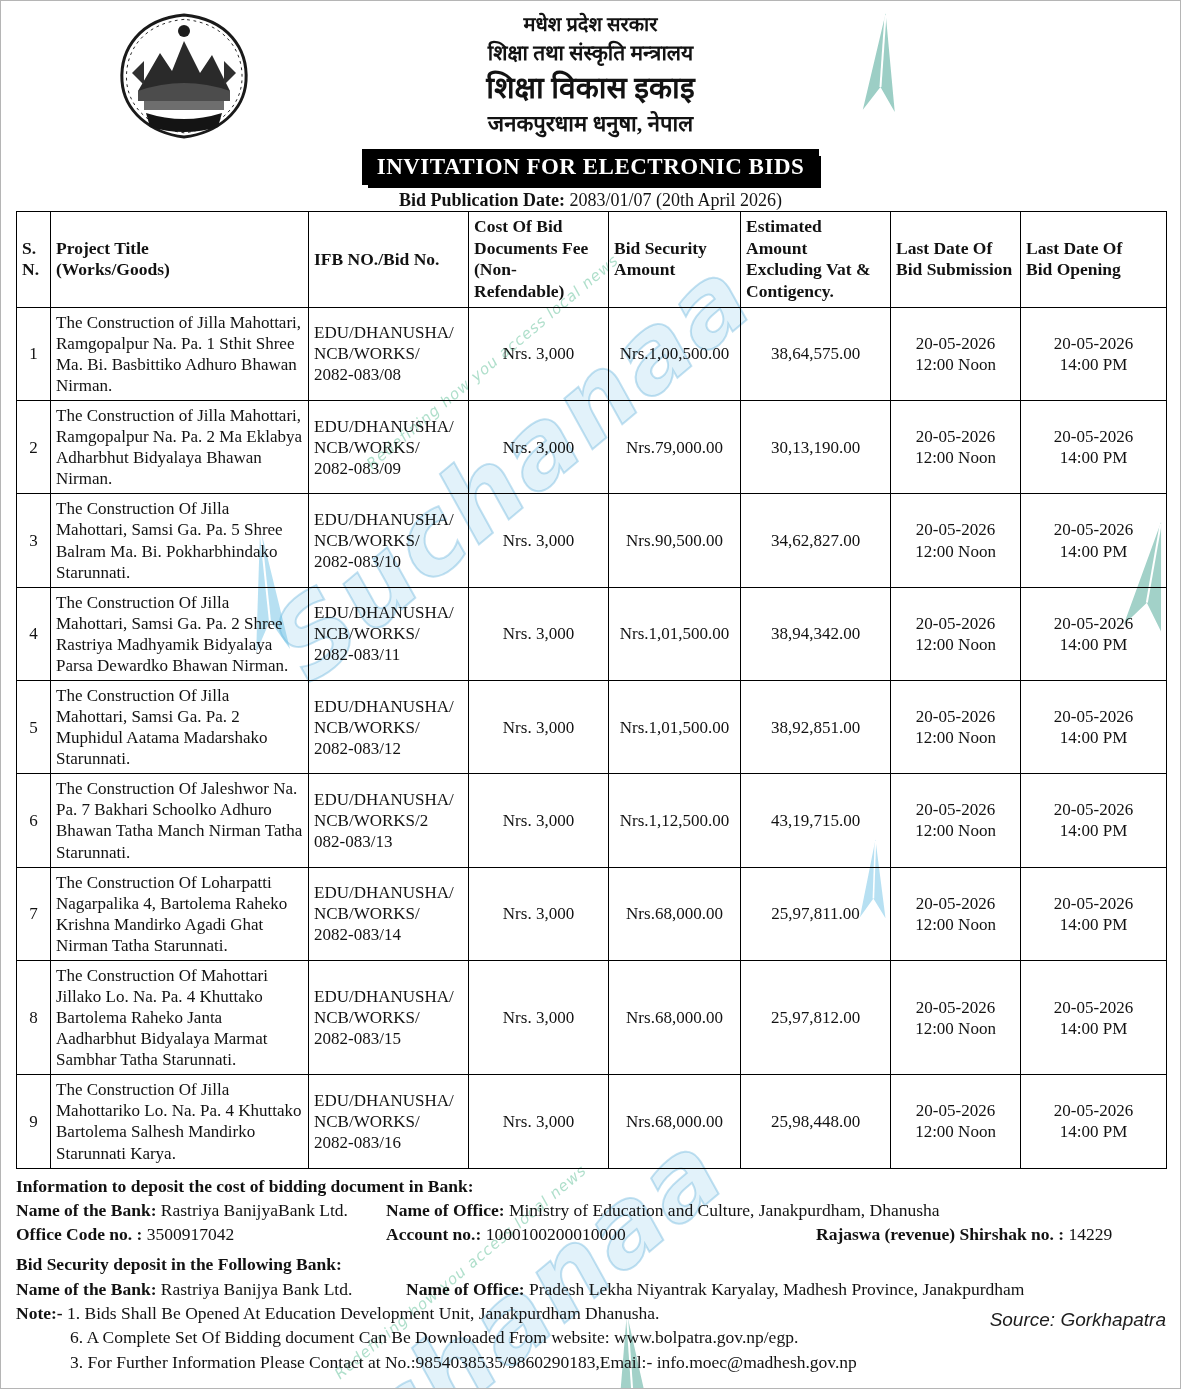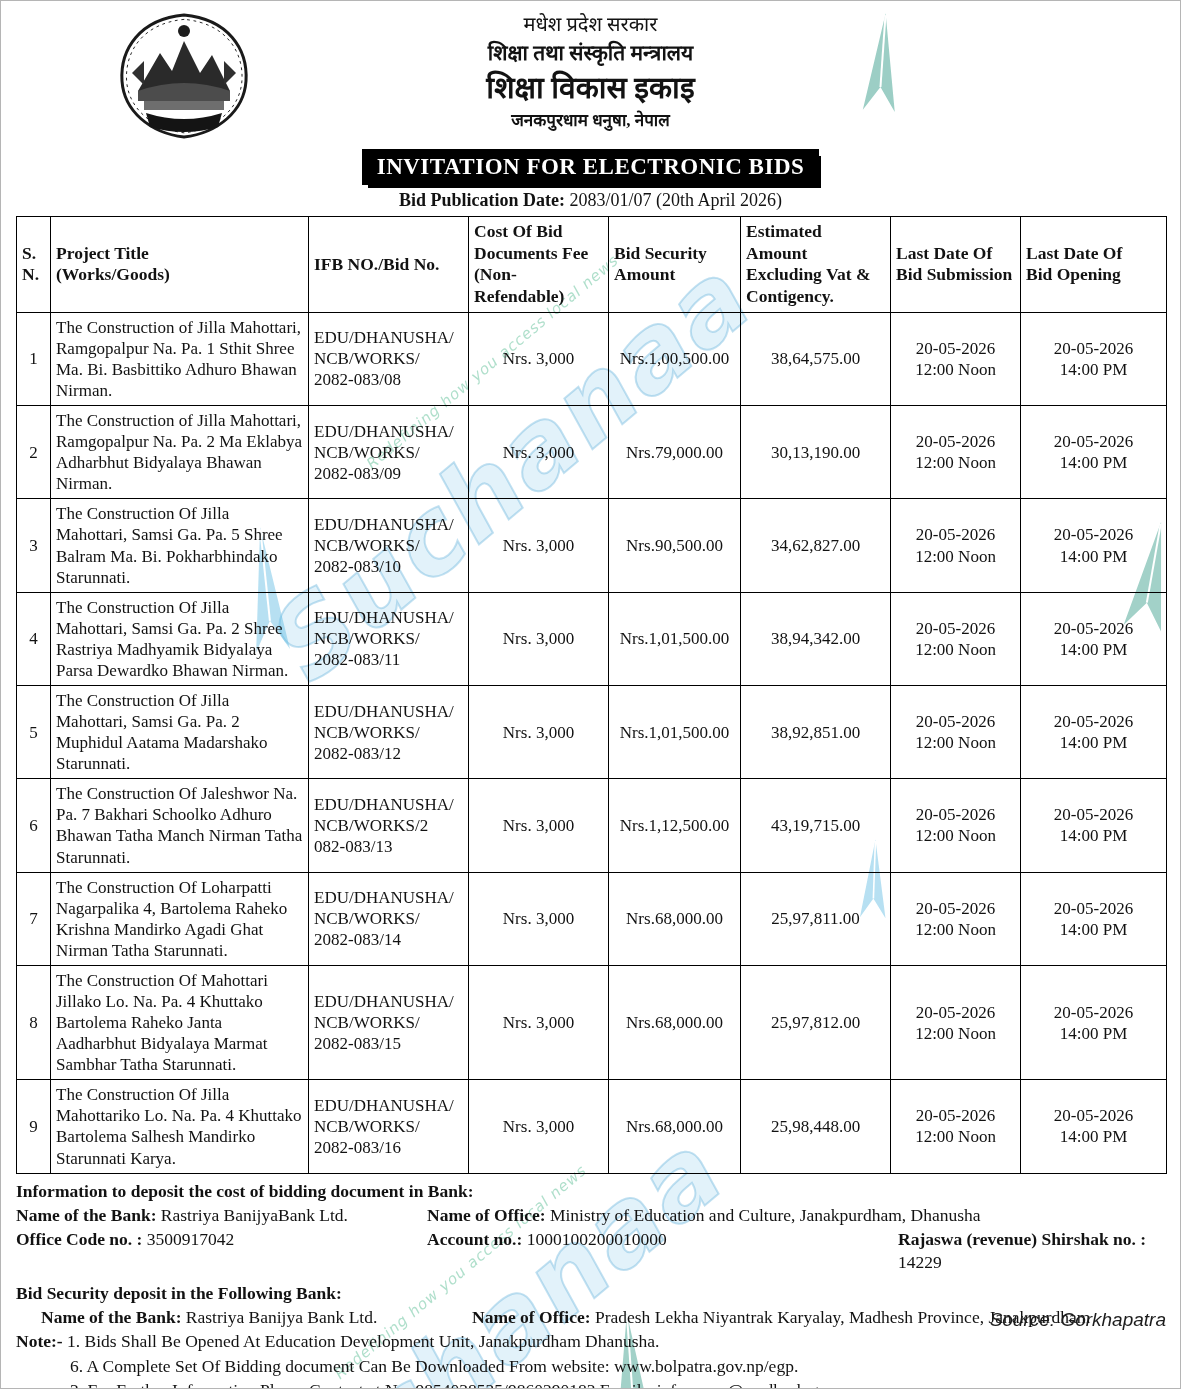--- a/index.html
+++ b/index.html
@@ -41,33 +41,33 @@
   .dart2 { left:246px; top:526px; transform:rotate(-6deg); }
   .dart3 { left:1128px; top:520px; transform:rotate(10deg); }
   .dart4 { left:854px; top:828px; transform:rotate(2deg) scale(0.8); }
   .dart5 { left:610px; top:1312px; transform:rotate(-4deg); }
 
   .content { position:relative; z-index:1; }
 
   
   .masthead { position:relative; text-align:center; padding-top:2px; min-height:134px; }
   .emblem { position:absolute; left:92px; top:2px; width:152px; height:130px; }
-  .m1 { font-size:20px; font-weight:normal; line-height:1.35; }
+  .m1 { font-size:20px; font-weight:bold; line-height:1.35; }
   .m2 { font-size:21px; font-weight:bold; line-height:1.45; }
   .m3 { font-size:30px; font-weight:bold; line-height:1.35; }
-  .m4 { font-size:17px; font-weight:bold; line-height:1.4; }
+  .m4 { font-size:22px; font-weight:bold; line-height:1.4; }
 
   .title-bar {
     width:fit-content; margin:6px auto 5px;
     background:#000; color:#fff;
     font-size:23px; font-weight:bold; letter-spacing:0.5px;
     padding:5px 15px;
     box-shadow:4px 5px 0 -2px #000;
   }
-  .pub-date { text-align:center; font-size:18px; margin-bottom:5px; }
+  .pub-date { text-align:center; font-size:18px; }
   .b { font-weight:bold; }
 
   
   table.bids { width:100%; border-collapse:collapse; table-layout:fixed; }
   table.bids th, table.bids td {
     border:1.5px solid #000;
     font-size:17px; line-height:1.24;
     vertical-align:middle;
     padding:4px 5px;
     background:transparent;
@@ -75,24 +75,24 @@
   table.bids th { font-weight:bold; text-align:left; font-size:17.5px; }
   .pre { white-space:pre-line; }
   td.c-sn  { text-align:center; }
   td.c-title { text-align:left; padding:3px 4px; }
   td.c-ifb { text-align:left; }
   td.c-fee, td.c-sec, td.c-est, td.c-sub, td.c-open { text-align:center; }
 
   
   .bank-info { margin-top:6px; font-size:17.5px; line-height:1.33; }
   .f-line { margin-bottom:1px; }
-  .flex { display:flex;gap:41px; }
+  .flex { display:flex; }
   .seg { display:block; }
   .w370 { flex:0 0 370px; }
-  .w390 { flex:0 0 390px;margin-left:25px; }
+  .w390 { flex:0 0 390px; }
   .w430 { flex:0 0 430px; }
   .grow { flex:1 1 auto; }
   .mt { margin-top:7px; }
   .indent { padding-left:54px; }
 
   .source-row {
     position:absolute; right:14px; bottom:22px; z-index:2;
     font-style:italic; font-size:19px; color:#1c1c1c;
     font-family:"Liberation Sans","DejaVu Sans",sans-serif;
   }

